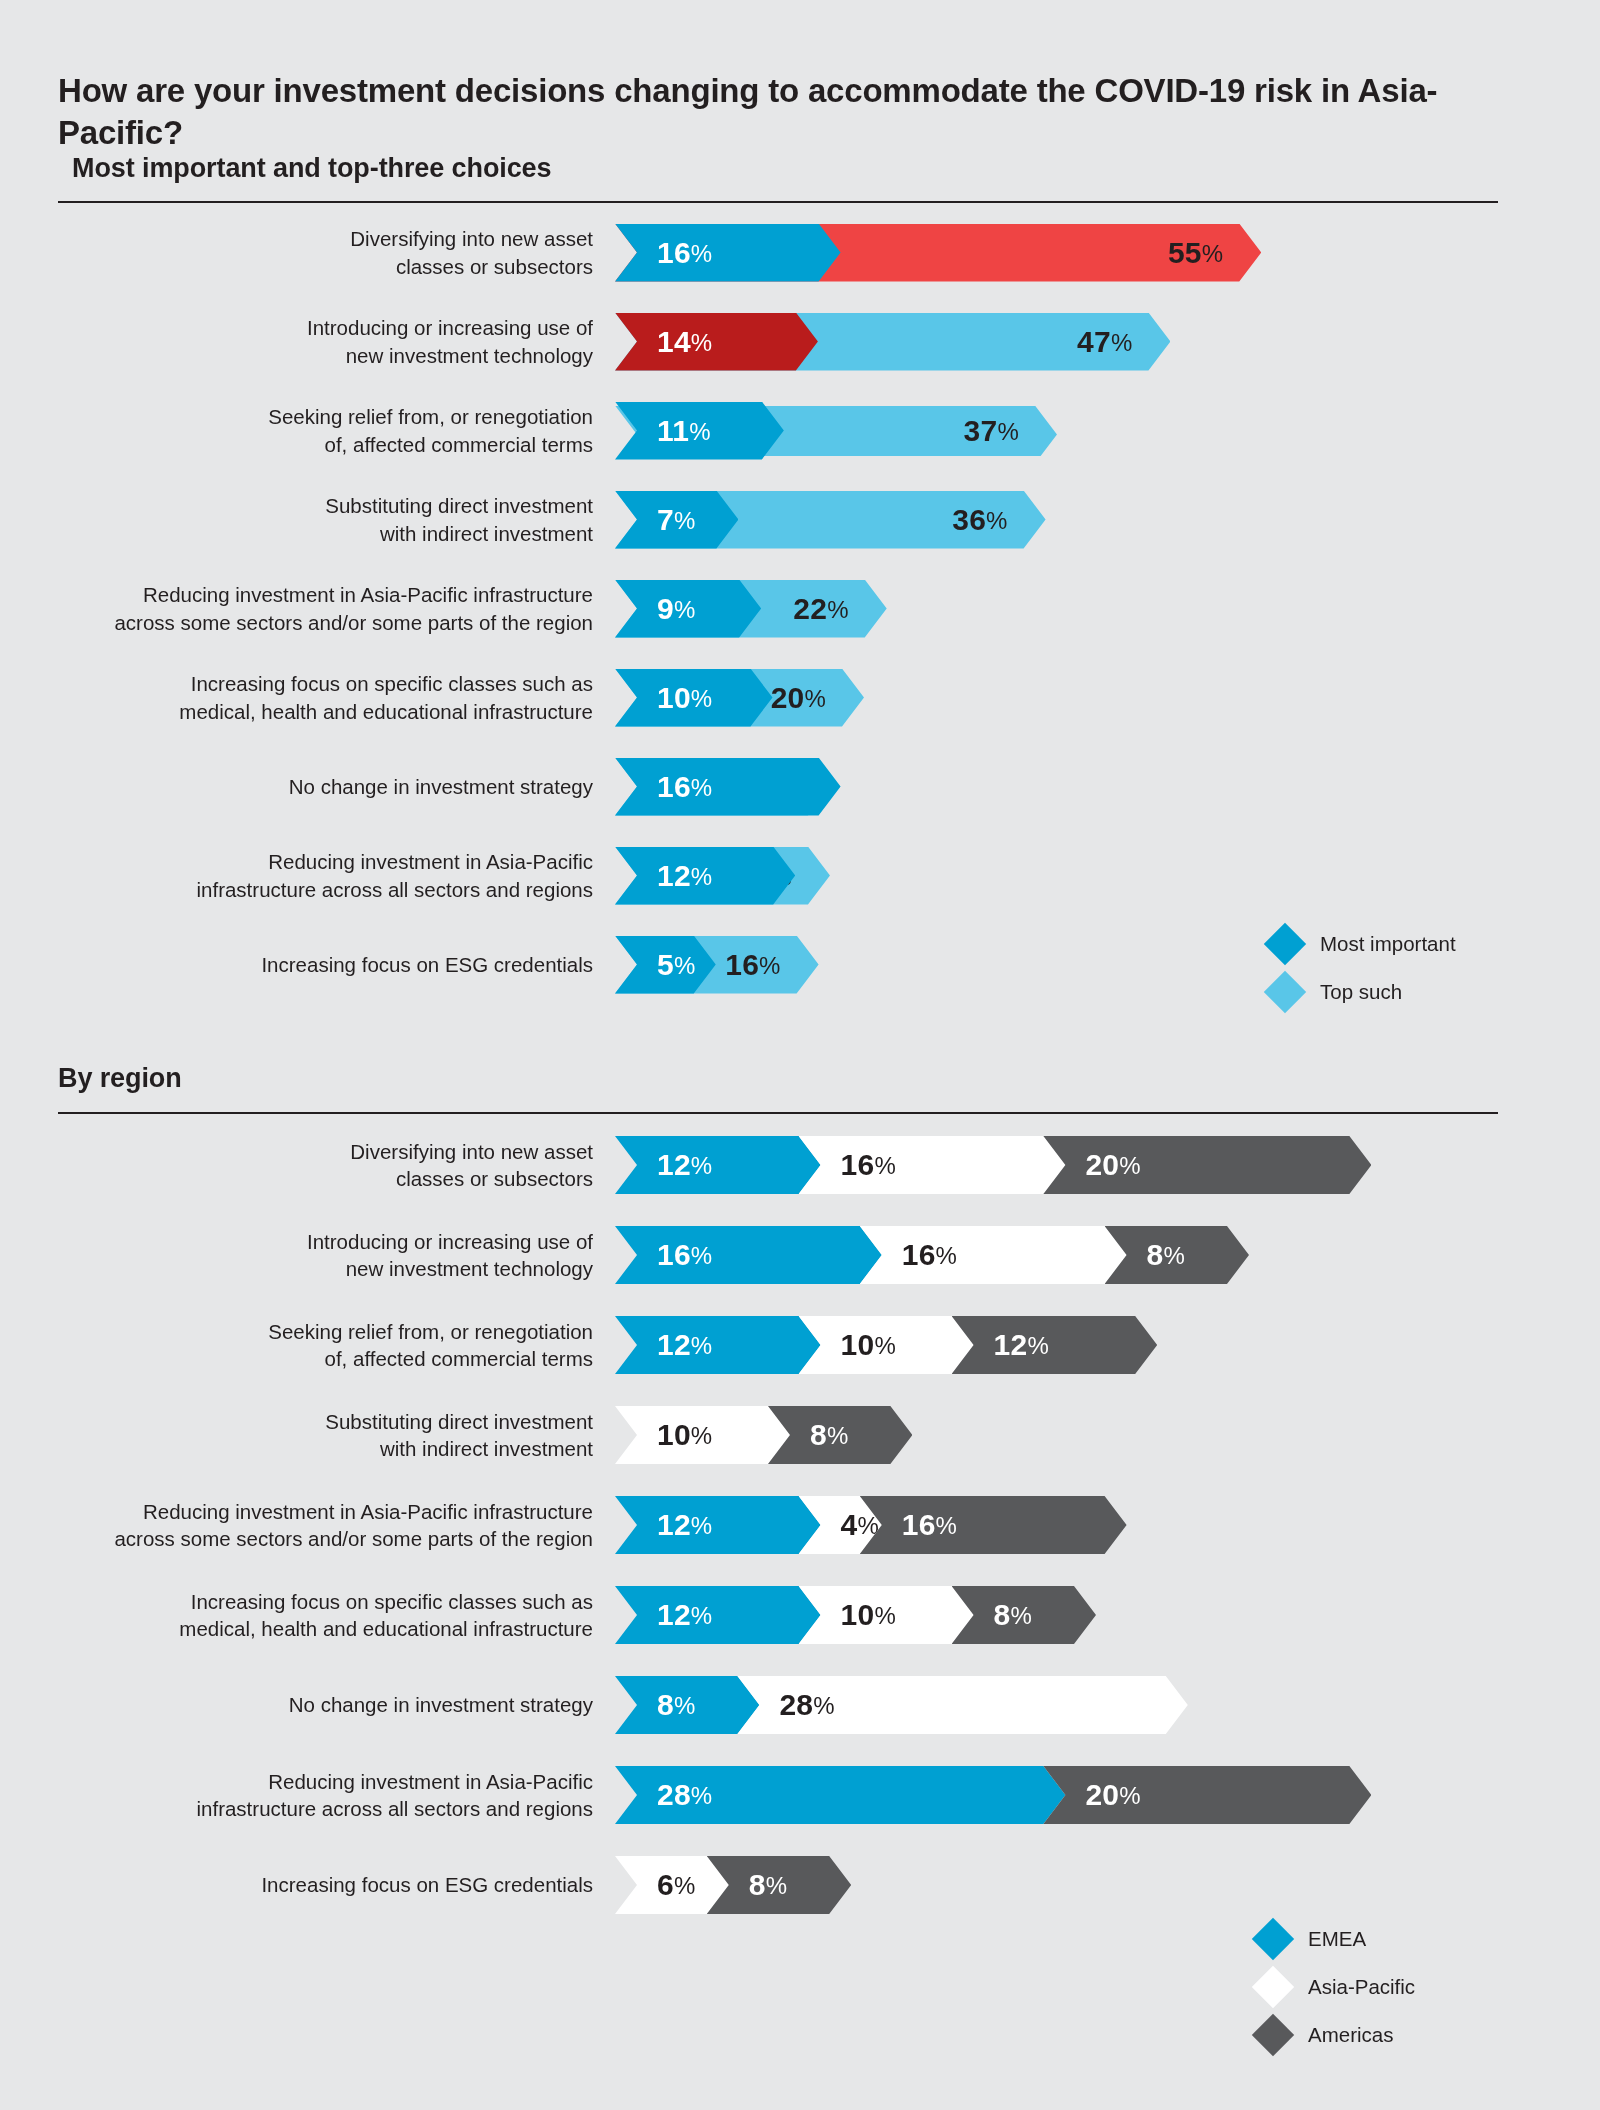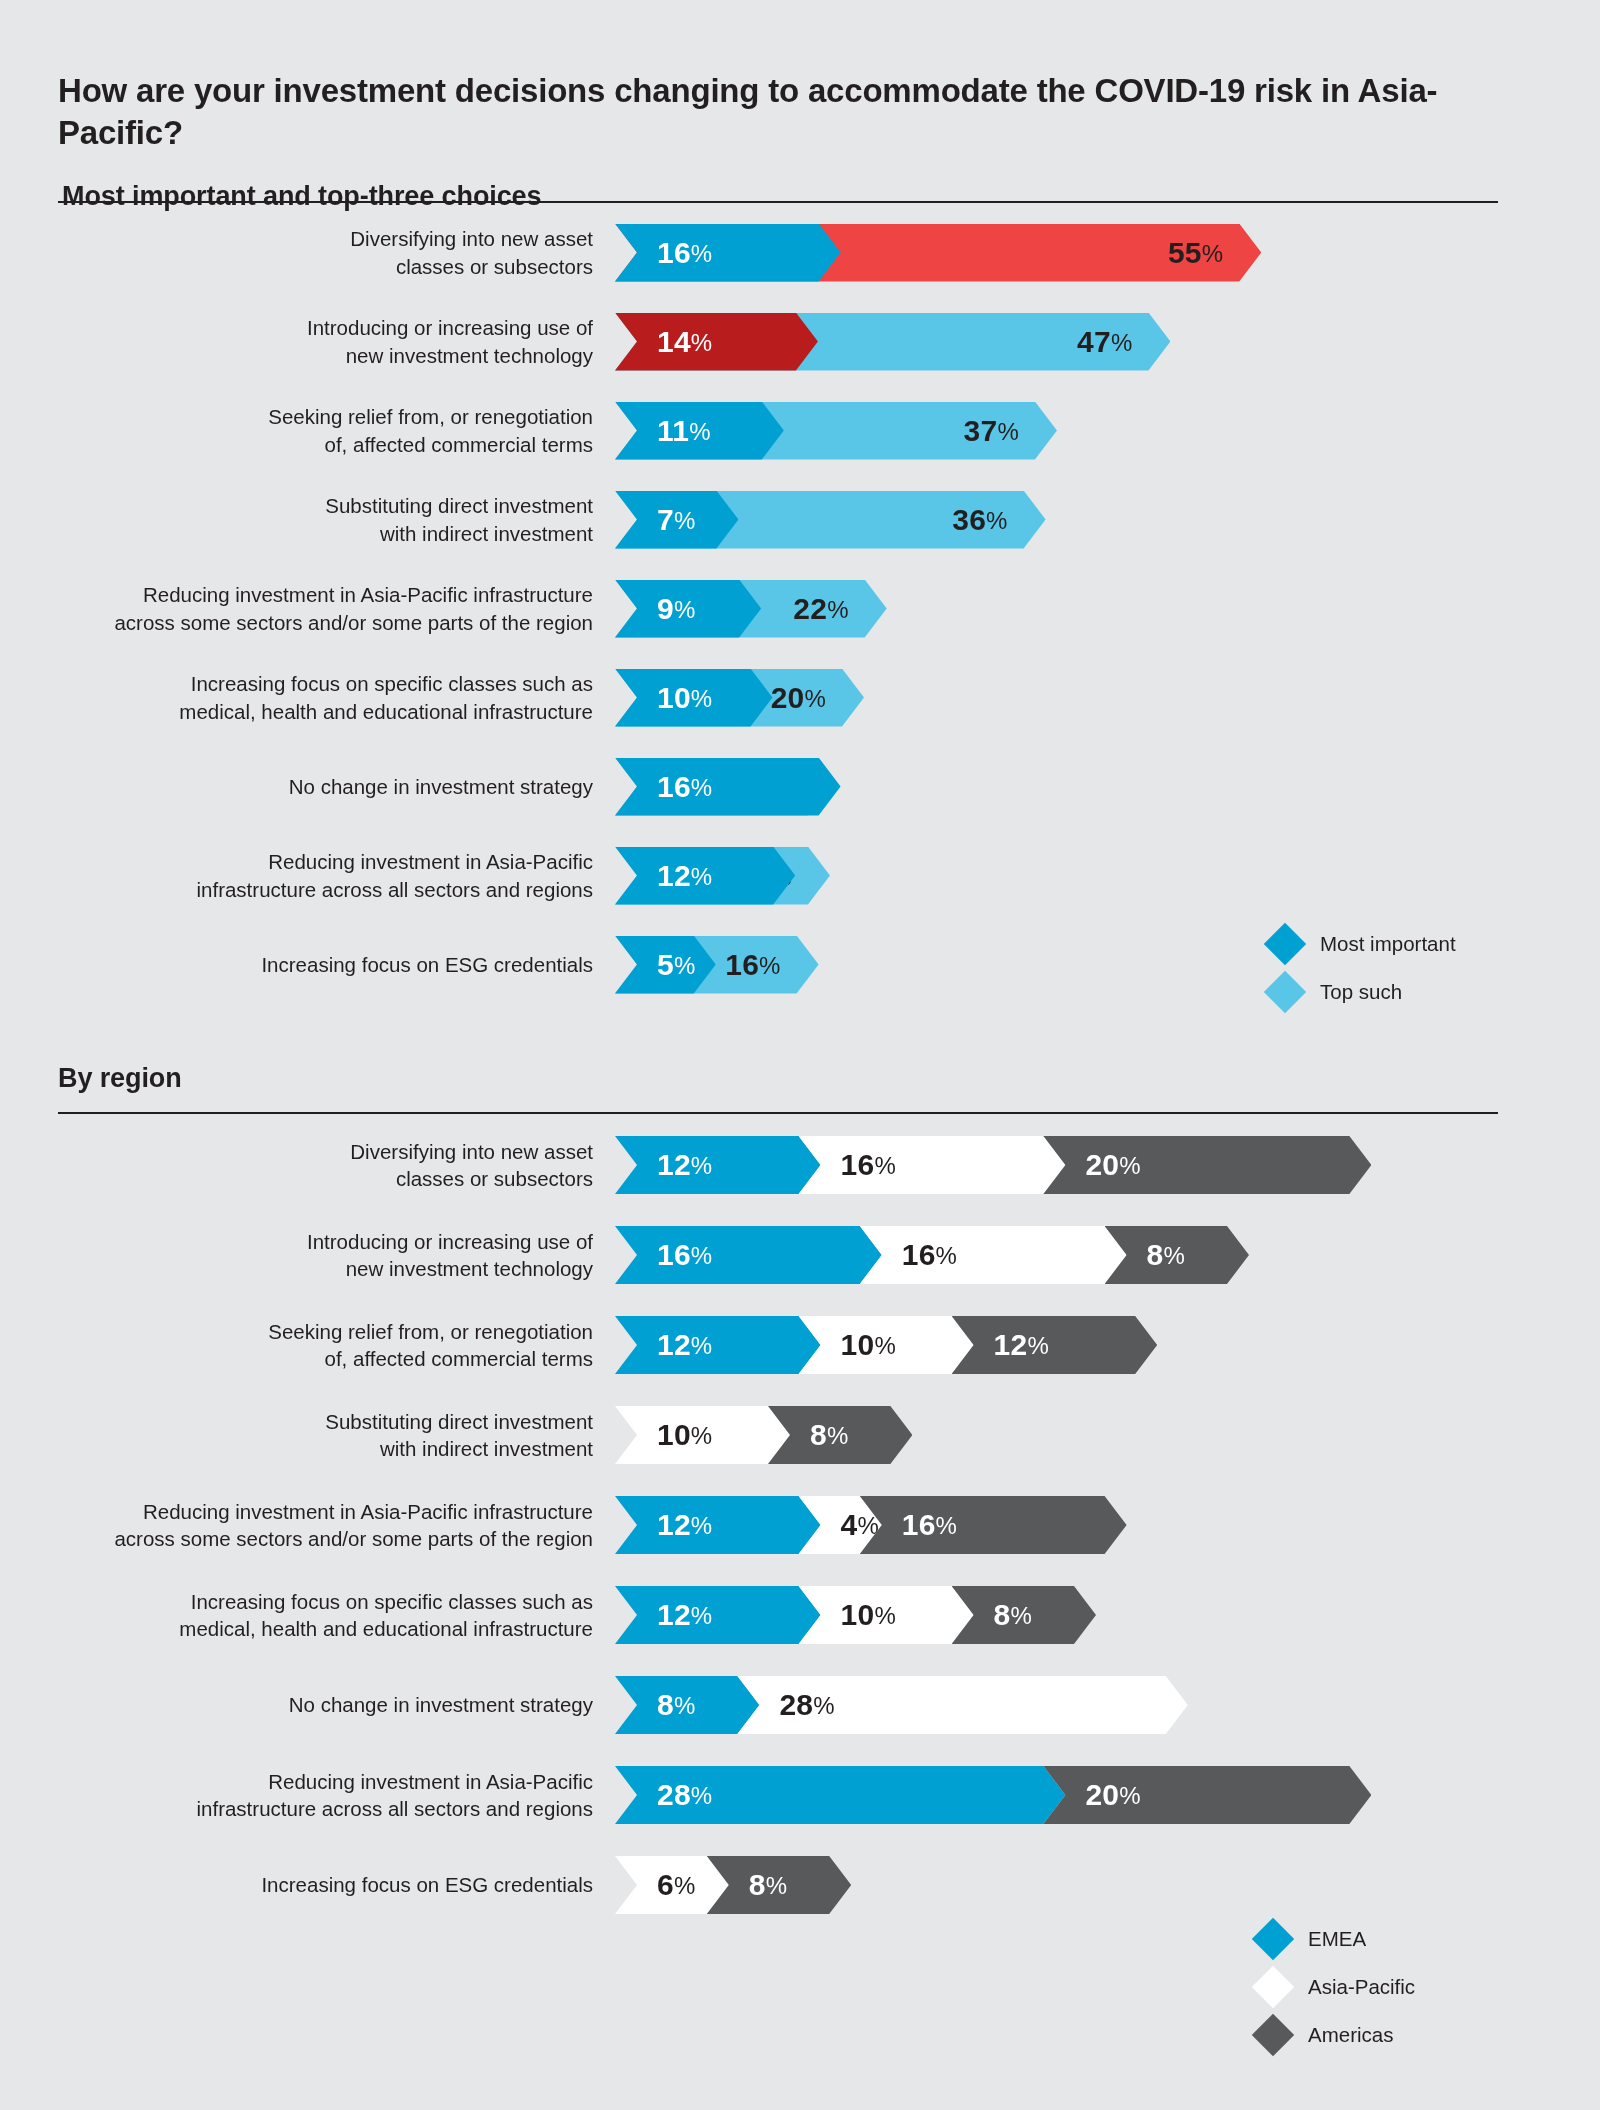--- a/index.html
+++ b/index.html
@@ -31,21 +31,21 @@
     letter-spacing: -0.2px;
     margin-top: 20px;
   }
   .subhead {
     position: absolute;
     font-size: 27px;
     font-weight: bold;
     color: #231f20;
     letter-spacing: -0.1px;
   }
-  .subhead-1 { left: 62px; top: 153px; margin-top: 28px; }
+  .subhead-1 { left: 72px; top: 153px; }
   .subhead-2 { left: 58px; top: 1063px; }
   .rule {
     position: absolute;
     left: 58px;
     width: 1440px;
     height: 2px;
     background: #231f20;
   }
   .rule-1 { top: 201px; }
   .rule-2 { top: 1112px; }
@@ -163,21 +163,21 @@
             <span class="seg-val" style="color: rgb(255, 255, 255); position: absolute; left: 42px;">14<span class="pct">%</span></span>
           </div>
         </div>
       </div>
       <div class="row" style="height: 89px;">
         <div class="row-label">
           <div>Seeking relief from, or renegotiation</div>
           <div>of, affected commercial terms</div>
         </div>
         <div class="bars" style="height: 89px;">
-          <div class="seg" style="left: 0px; width: 441.95px; height: 58px; background: rgb(89, 198, 232); clip-path: polygon(0px 0px, 419.95px 0px, 441.95px 29px, 419.95px 58px, 0px 58px, 22px 29px);">
+          <div class="seg" style="left: 0px; width: 441.95px; height: 50px; background: rgb(89, 198, 232); clip-path: polygon(0px 0px, 419.95px 0px, 441.95px 29px, 419.95px 58px, 0px 58px, 22px 29px);">
             <span class="seg-val" style="color: rgb(35, 31, 32); position: absolute; right: 38px;">37<span class="pct">%</span></span>
           </div>
           <div class="seg" style="left: 0px; width: 168.85px; height: 58px; background: rgb(0, 160, 210); clip-path: polygon(0px 0px, 146.85px 0px, 168.85px 29px, 146.85px 58px, 0px 58px, 22px 29px);">
             <span class="seg-val" style="color: rgb(255, 255, 255); position: absolute; left: 42px;">11<span class="pct">%</span></span>
           </div>
         </div>
       </div>
       <div class="row" style="height: 89px;">
         <div class="row-label">
           <div>Substituting direct investment</div>

